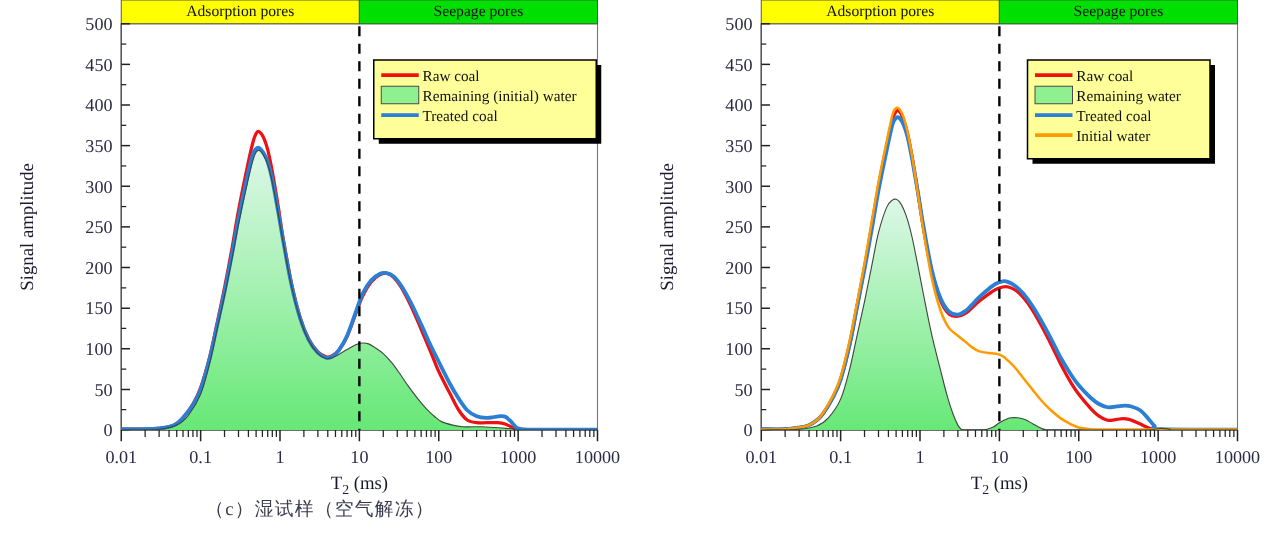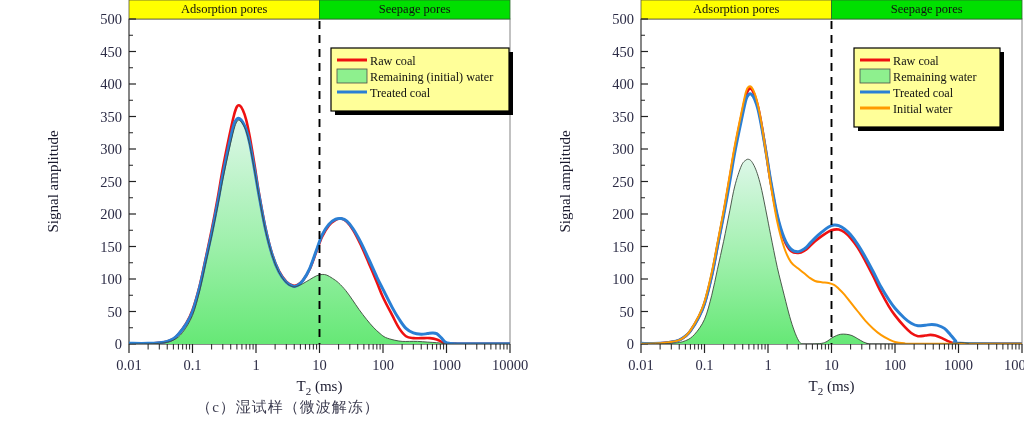--- a/index.html
+++ b/index.html
@@ -1,18 +1,18 @@
 <!DOCTYPE html>
 <html><head>
 <meta charset="utf-8">
 <style>
   html,body{margin:0;padding:0;background:#ffffff;}
   body{width:1024px;height:438px;font-family:"Liberation Serif",serif;color:#1a1a2e;overflow:hidden;}
   .page{position:relative;width:1024px;height:438px;}
-  .panel{position:absolute;top:0;width:512px;height:352px;margin-left:32px;}
+  .panel{position:absolute;top:0;width:512px;height:352px;}
   .panel-left{left:0;}
   .panel-right{left:512px;}
   .caption{position:absolute;left:0;width:512px;top:398px;text-align:center;
            font-family:"Liberation Serif",serif;font-size:15px;color:#3b3b4f;letter-spacing:1px;}
   svg{display:block;}
   .axis-line{stroke:#555555;stroke-width:1.1;fill:none;}
   .tickmark{stroke:#222222;stroke-width:1.2;}
   .tickmark-minor{stroke:#222222;stroke-width:1;}
   .ticklabel{font-family:"Liberation Serif",serif;font-size:14.5px;fill:#2b2b45;}
   .ticklabel-y{text-anchor:end;}
@@ -168,21 +168,21 @@
               <rect x="305" y="69" width="30" height="14" fill="#8ef08e" stroke="#4a4a4a" stroke-width="0.8"></rect>
               <text x="338" y="80.5" class="legend-text">Remaining (initial) water</text>
             </g>
             <g>
               <line x1="305" y1="92" x2="335" y2="92" stroke="#2a7fd4" stroke-width="3"></line>
               <text x="338" y="96.5" class="legend-text">Treated coal</text>
             </g>
           </g>
         </svg>
       </div>
-    <div class="caption">（c）湿试样（微波解冻）</div>
+    <div class="caption">（c）湿试样（空气解冻）</div>
   </div>
   <div class="panel panel-right">
     <div id="svg-d">
         <svg width="512" height="398" viewBox="0 0 512 398">
           <defs>
             <linearGradient id="gradD" x1="0" y1="0" x2="0" y2="1">
               <stop offset="0%" stop-color="#ddf7e8"></stop>
               <stop offset="55%" stop-color="#9ef0ab"></stop>
               <stop offset="100%" stop-color="#66e876"></stop>
             </linearGradient>

